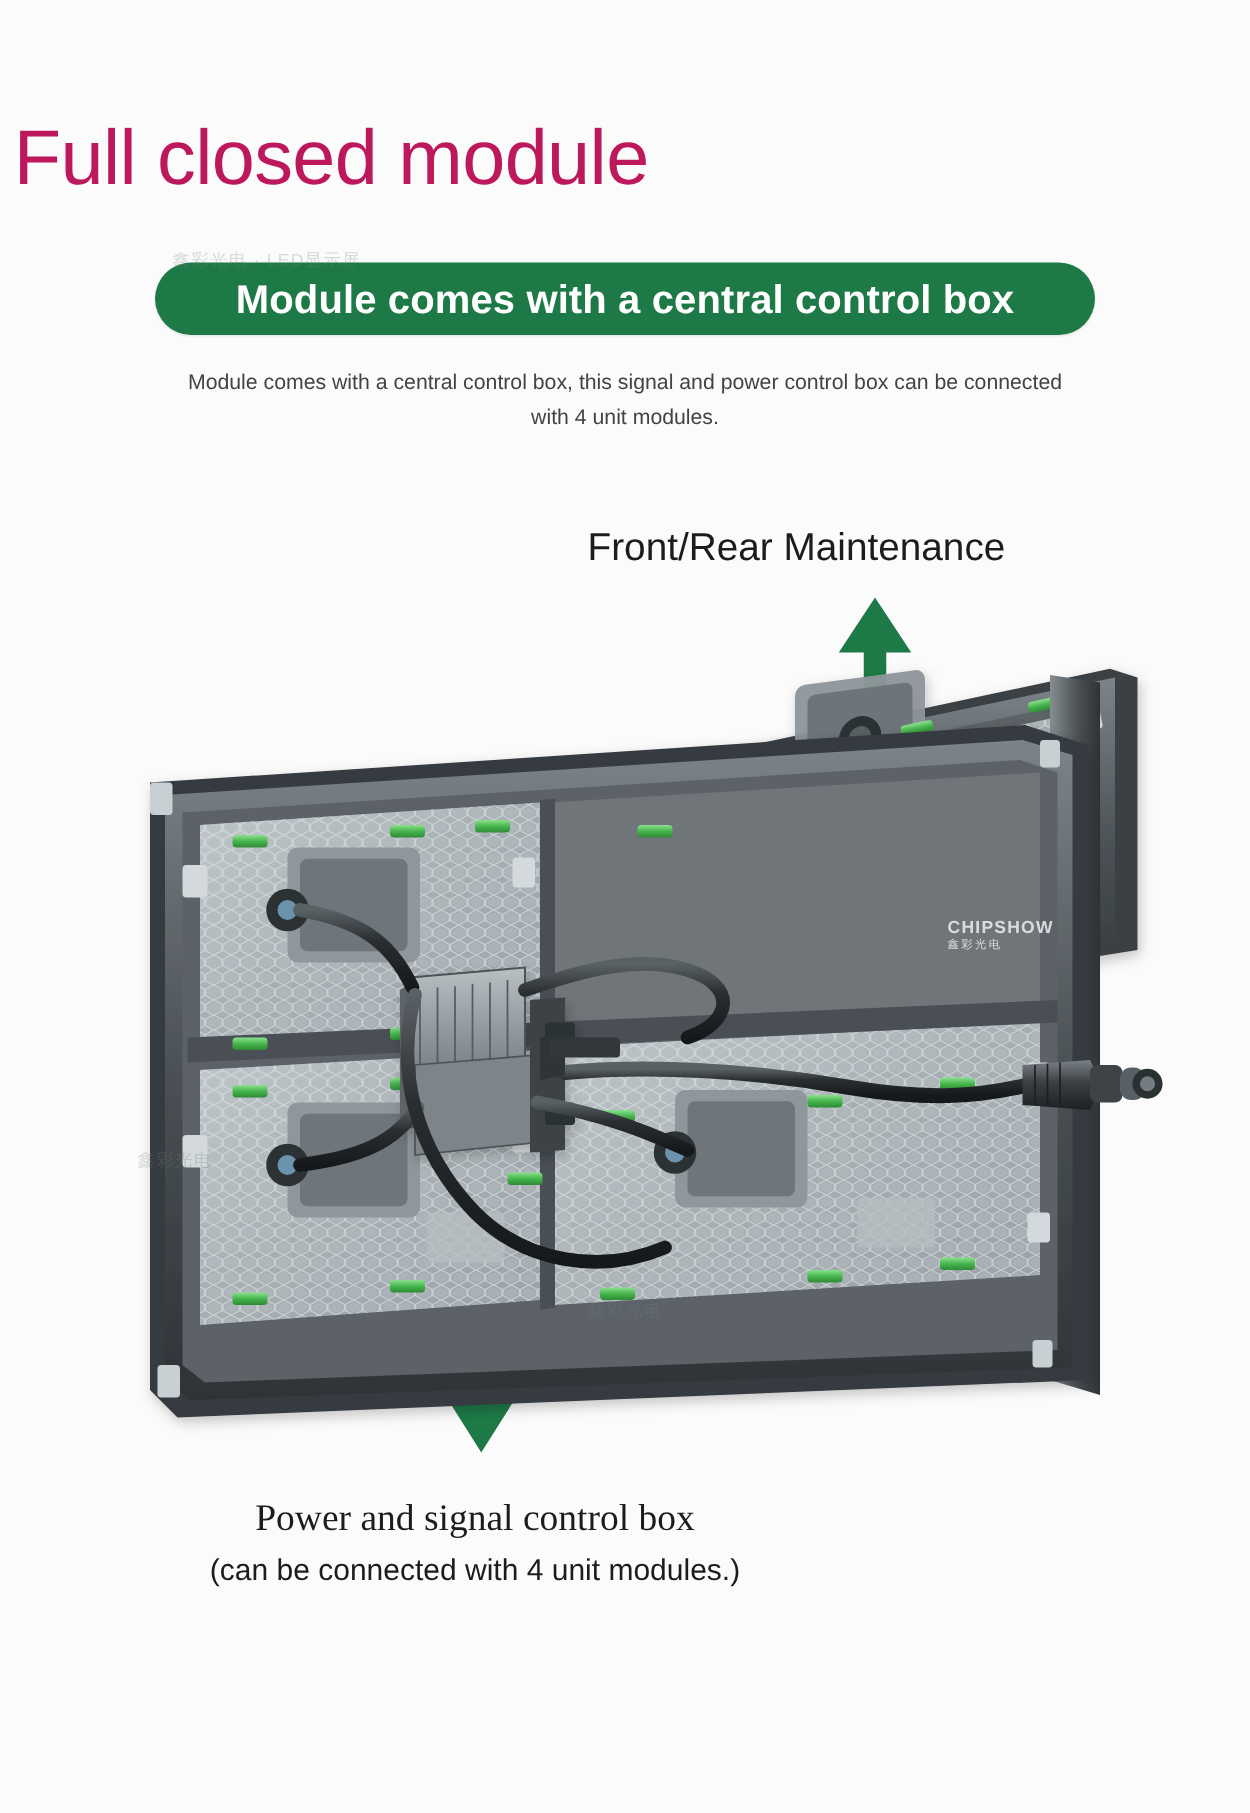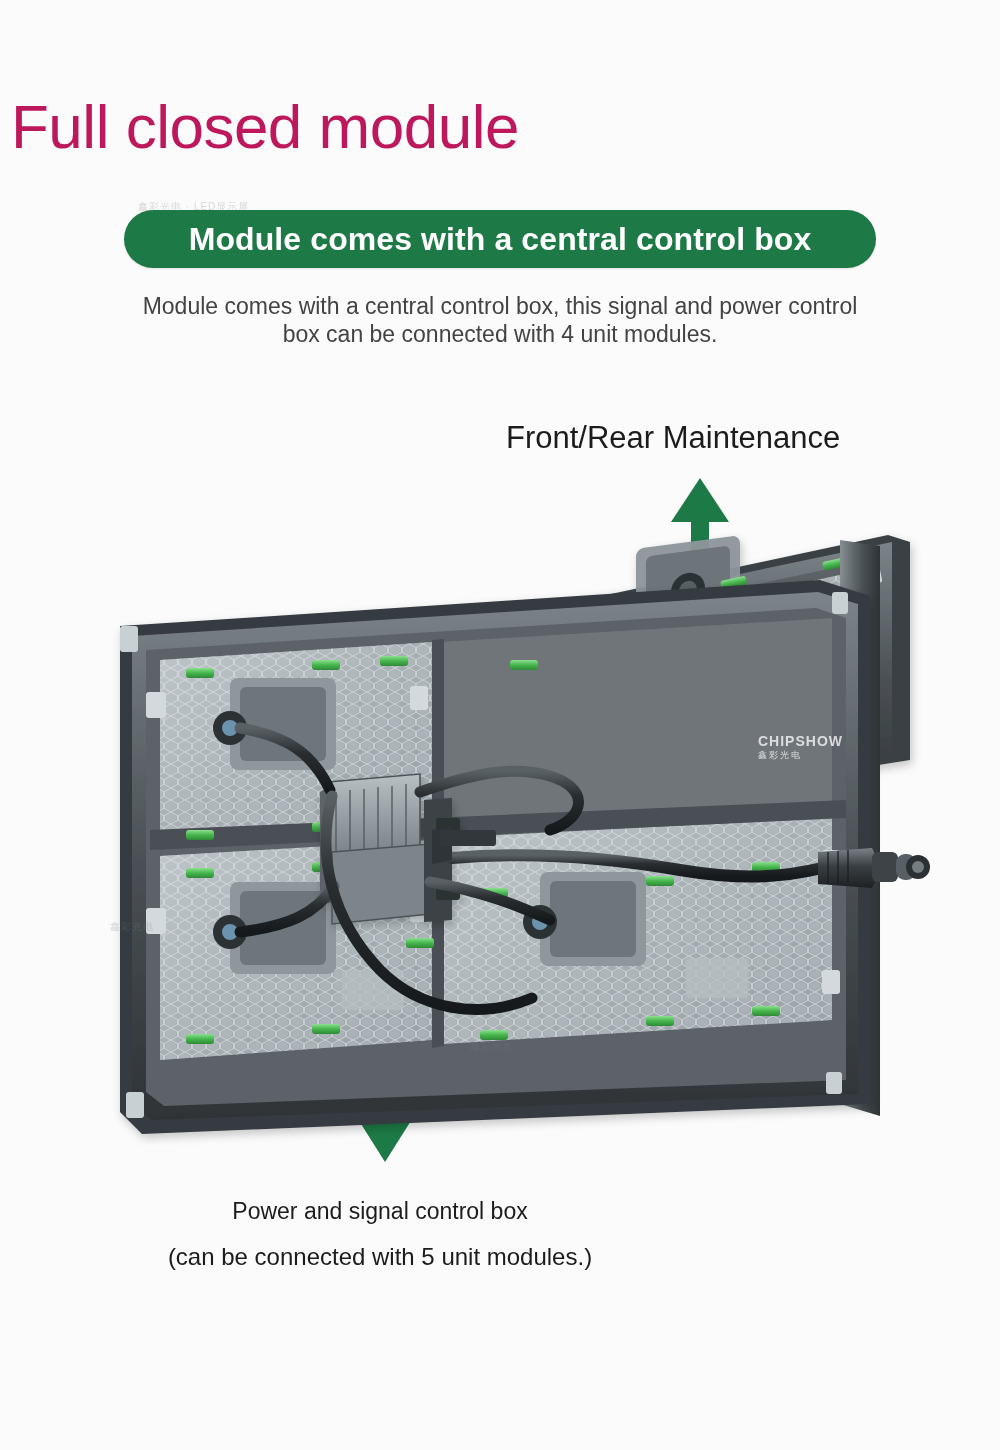--- a/index.html
+++ b/index.html
@@ -28,47 +28,47 @@
     border-radius:29px;
     display:flex;align-items:center;justify-content:center;
     box-shadow:0 1px 2px rgba(0,0,0,.10);
   }
   .pill span{
     color:#ffffff;font-size:32px;font-weight:700;letter-spacing:0.1px;
   }
   .subtitle{
     position:absolute;top:292px;left:140px;width:720px;
     text-align:center;color:#434343;
-    font-size:23px;line-height:28px;
+    font-size:17px;line-height:28px;
   }
 
   
   .callout-top{
     position:absolute;top:420px;left:470px;width:420px;
-    font-size:31px;color:#1c1c1c;text-align:left;white-space:nowrap;margin-left:36px;
+    font-size:31px;color:#1c1c1c;text-align:left;white-space:nowrap;
   }
   .callout-bottom-main{
     position:absolute;top:1198px;left:120px;width:520px;
-    font-size:23px;color:#1c1c1c;text-align:center;white-space:nowrap;
+    font-size:30px;color:#1c1c1c;text-align:center;white-space:nowrap;font-family:Liberation Serif, serif;
   }
   .callout-bottom-sub{
     position:absolute;top:1243px;left:100px;width:560px;
     font-size:24px;color:#1c1c1c;text-align:center;white-space:nowrap;
   }
 
   
   .arrow{position:absolute;}
   #arrow-up{top:470px;left:655px;}
   #arrow-down{top:870px;left:340px;}
 
   
   #illustration{position:absolute;top:500px;left:80px;width:880px;height:660px;}
 
   .wm{
-    position:absolute;font-size:10px;color:rgba(120,130,125,.28);
+    position:absolute;font-size:14px;color:rgba(120,130,125,.28);
     letter-spacing:1px;pointer-events:none;user-select:none;
     font-family:"Liberation Sans", sans-serif;
   }
   #wm-1{top:200px;left:138px;}
   #wm-2{top:690px;left:470px;}
   #wm-3{top:1040px;left:470px;}
   #wm-4{top:920px;left:110px;}
   .brandmark{
     position:absolute;top:690px;left:758px;
     color:rgba(255,255,255,.75);font-size:14px;font-weight:700;letter-spacing:1px;
@@ -84,21 +84,21 @@
   <div class="title">Full closed module</div>
 
   <div class="pill">
     <span>Module comes with a central control box</span>
   </div>
 
   <div class="subtitle">Module comes with a central control box, this signal and power control box can be connected with 4 unit modules.</div>
 
   <div class="callout-top">Front/Rear Maintenance</div>
   <div class="callout-bottom-main">Power and signal control box</div>
-  <div class="callout-bottom-sub">(can be connected with 5 unit modules.)</div>
+  <div class="callout-bottom-sub">(can be connected with 4 unit modules.)</div>
 
   <svg class="arrow" id="arrow-up" width="90" height="140" viewBox="0 0 90 140">
     <path d="M45 8 L74 52 L54 52 L54 136 L36 136 L36 52 L16 52 Z" fill="#1d7a46"></path>
   </svg>
   <svg class="arrow" id="arrow-down" width="90" height="300" viewBox="0 0 90 300">
     <path d="M45 292 L74 246 L54 246 L54 6 L36 6 L36 246 L16 246 Z" fill="#1d7a46"></path>
   </svg>
 
   <svg id="illustration" viewBox="0 0 880 660">
     <defs>

